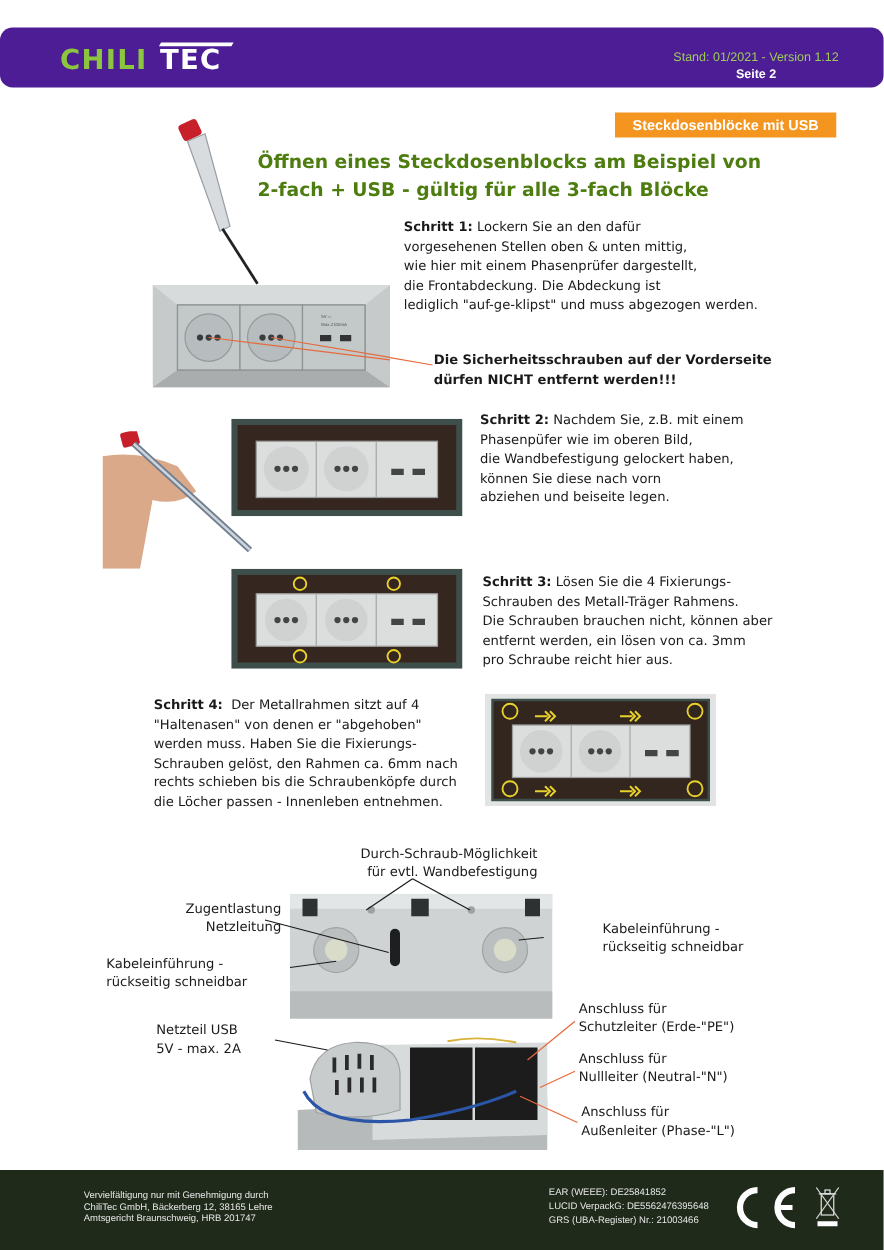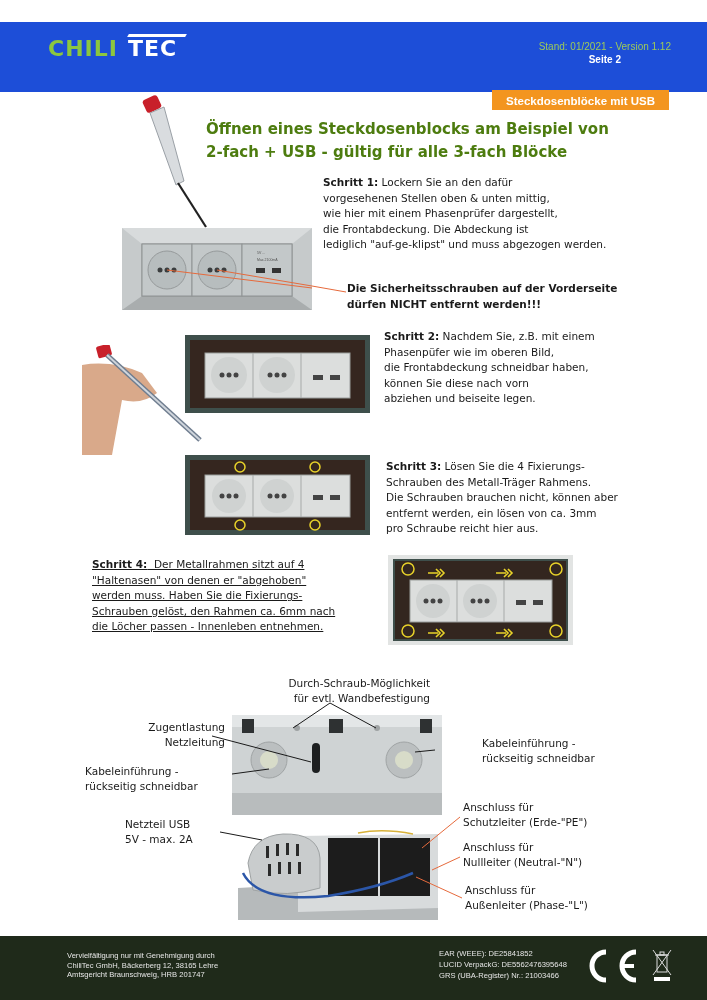--- a/index.html
+++ b/index.html
@@ -1,19 +1,19 @@
 <!DOCTYPE html>
 <html><head>
 <meta charset="utf-8">
 <style>
   * { box-sizing: border-box; margin: 0; padding: 0; }
   html, body { width: 707px; height: 1000px; background: #ffffff; overflow: hidden; }
   body { position: relative; font-family: "Liberation Sans", "DejaVu Sans", sans-serif; color: #1a1a1a; }
 
-  .header { position: absolute; left: 0; top: 22px; width: 707px; height: 70px; background: #1d4ed8; }
+  .header { position: absolute; left: 0; top: 22px; width: 707px; height: 48px; background: #4c1d95; border-radius: 10px; }
   .logo { position: absolute; left: 48px; top: 14px; height: 30px; }
   .logo-chili { position: absolute; left: 0; top: 0; font-family: "DejaVu Sans", sans-serif; font-weight: bold; font-size: 22px; letter-spacing: 1px; color: #8cc63f; }
   .logo-tec { position: absolute; left: 80px; top: 0; font-family: "DejaVu Sans", sans-serif; font-weight: bold; font-size: 22px; letter-spacing: 1px; color: #ffffff; }
   .logo-bar { position: absolute; left: 80px; top: -2px; width: 58px; height: 3px; background: #ffffff; transform: skewX(-30deg); }
   .header-meta { position: absolute; right: 36px; top: 18px; text-align: center; font-family: "Liberation Sans", sans-serif; font-size: 10px; line-height: 13px; }
   .version { color: #9cca5a; }
   .page { color: #ffffff; font-weight: bold; }
 
   .category-badge { position: absolute; left: 492px; top: 90px; width: 177px; height: 20px; background: #f3951f; color: #ffffff; font-family: "Liberation Sans", sans-serif; font-weight: bold; font-size: 11.5px; line-height: 22px; text-align: center; }
 
@@ -129,21 +129,21 @@
       <circle cx="92" cy="40" r="2.5"></circle>
       <circle cx="99" cy="40" r="2.5"></circle>
     </g>
   <rect x="128" y="40" width="10" height="5" fill="#444"></rect>
     <rect x="145" y="40" width="10" height="5" fill="#444"></rect>
 </svg>
 
 <div class="text-block" style="left:384px;top:329px;">
   <div><b>Schritt 2:</b><span> Nachdem Sie, z.B. mit einem</span></div>
   <div>Phasenpüfer wie im oberen Bild,</div>
-  <div>die Frontabdeckung schneidbar haben,</div>
+  <div>die Wandbefestigung gelockert haben,</div>
   <div>können Sie diese nach vorn</div>
   <div>abziehen und beiseite legen.</div>
 </div>
 
 <svg class="photo" style="left:185px;top:455px;" width="185" height="80" viewBox="0 0 185 80">
   <rect x="0" y="0" width="185" height="80" fill="#3e4f4b"></rect>
   <rect x="5" y="5" width="175" height="70" fill="#35261f"></rect>
   <rect x="20" y="20" width="145" height="42" fill="#dcdedd" stroke="#9a9d9c"></rect>
   <line x1="68" y1="20" x2="68" y2="62" stroke="#a7aaa9"></line>
     <line x1="116" y1="20" x2="116" y2="62" stroke="#a7aaa9"></line>
@@ -168,25 +168,26 @@
 </svg>
 
 <div class="text-block" style="left:386px;top:459px;">
   <div><b>Schritt 3:</b><span> Lösen Sie die 4 Fixierungs-</span></div>
   <div>Schrauben des Metall-Träger Rahmens.</div>
   <div>Die Schrauben brauchen nicht, können aber</div>
   <div>entfernt werden, ein lösen von ca. 3mm</div>
   <div>pro Schraube reicht hier aus.</div>
 </div>
 
-<div class="text-block" style="left:92px;top:557px;text-decoration:underline;">
+<div class="text-block" style="left:123px;top:557px;">
   <div><b>Schritt 4:</b><span style="white-space:pre">  Der Metallrahmen sitzt auf 4</span></div>
   <div>"Haltenasen" von denen er "abgehoben"</div>
   <div>werden muss. Haben Sie die Fixierungs-</div>
   <div>Schrauben gelöst, den Rahmen ca. 6mm nach</div>
+  <div>rechts schieben bis die Schraubenköpfe durch</div>
   <div>die Löcher passen - Innenleben entnehmen.</div>
 </div>
 
 <svg class="photo" style="left:388px;top:555px;" width="185" height="90" viewBox="0 0 185 90">
   <rect x="0" y="0" width="185" height="90" fill="#e2e4e3"></rect>
   <rect x="6" y="5" width="173" height="80" fill="#33261f" stroke="#3e4f4b" stroke-width="2"></rect>
   <rect x="22" y="25" width="142" height="42" fill="#dcdedd" stroke="#9a9d9c"></rect>
   <line x1="69" y1="25" x2="69" y2="67" stroke="#a7aaa9"></line>
     <line x1="116" y1="25" x2="116" y2="67" stroke="#a7aaa9"></line>
   <circle cx="45" cy="46" r="17" fill="#cfd2d1"></circle>

